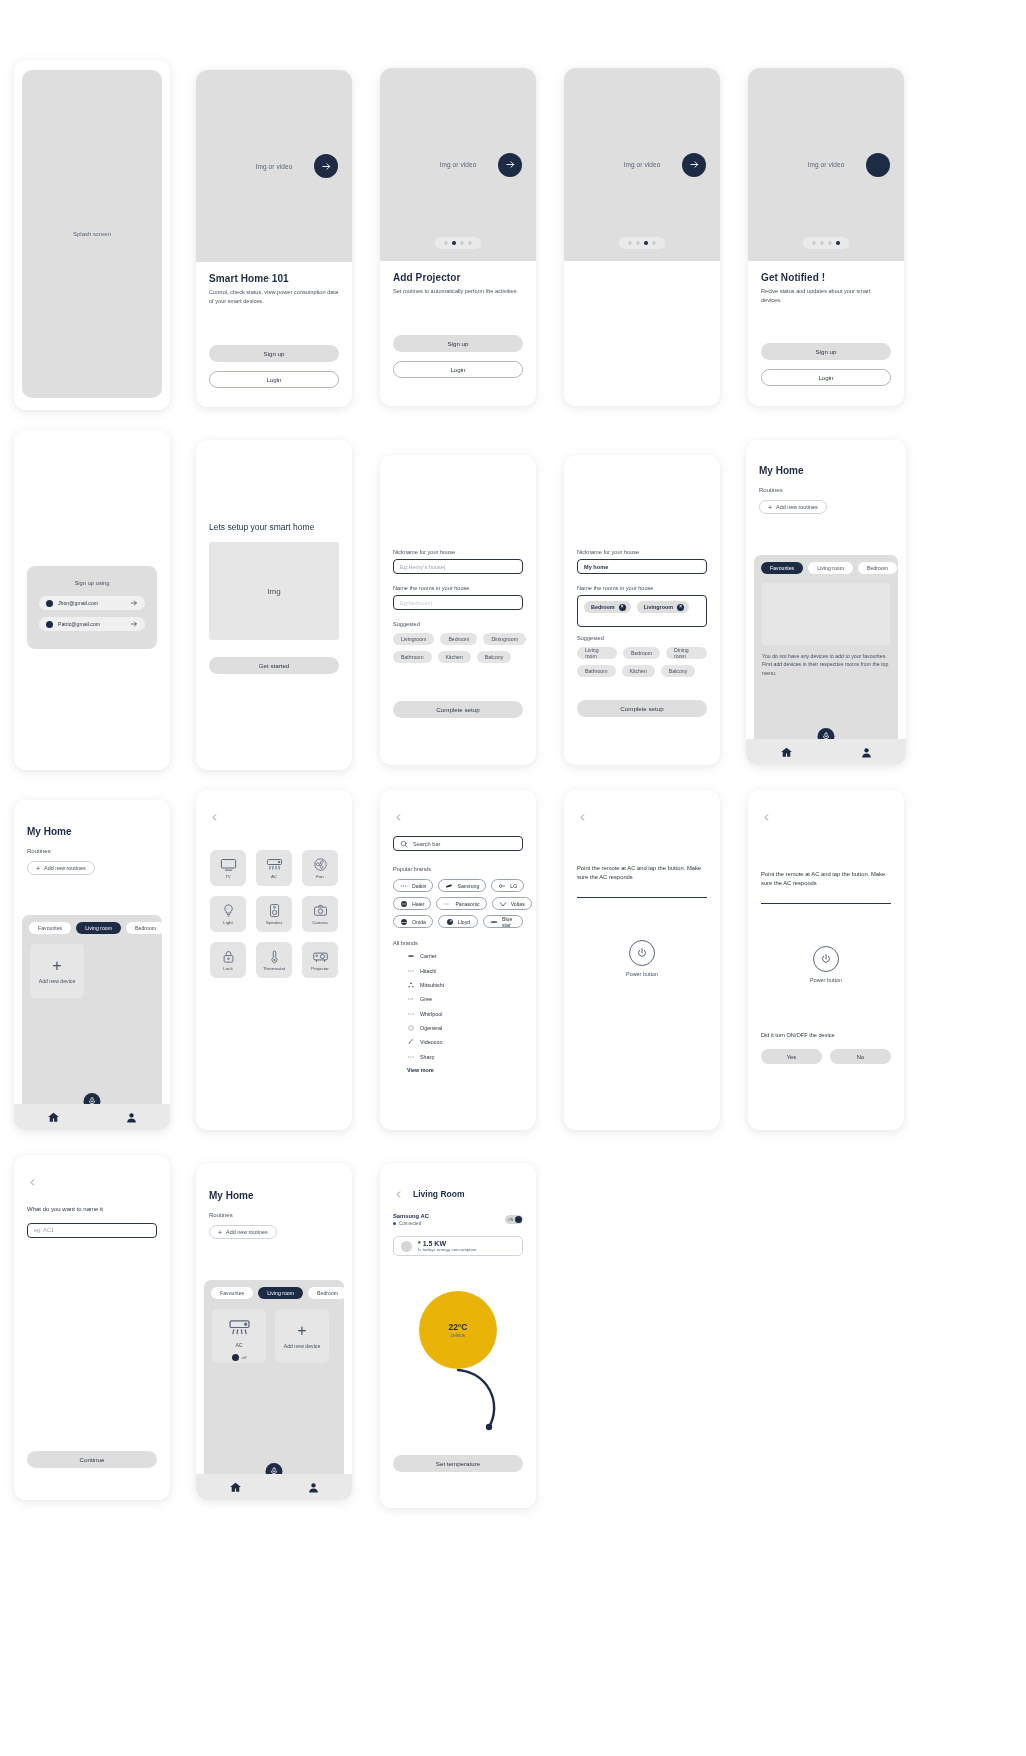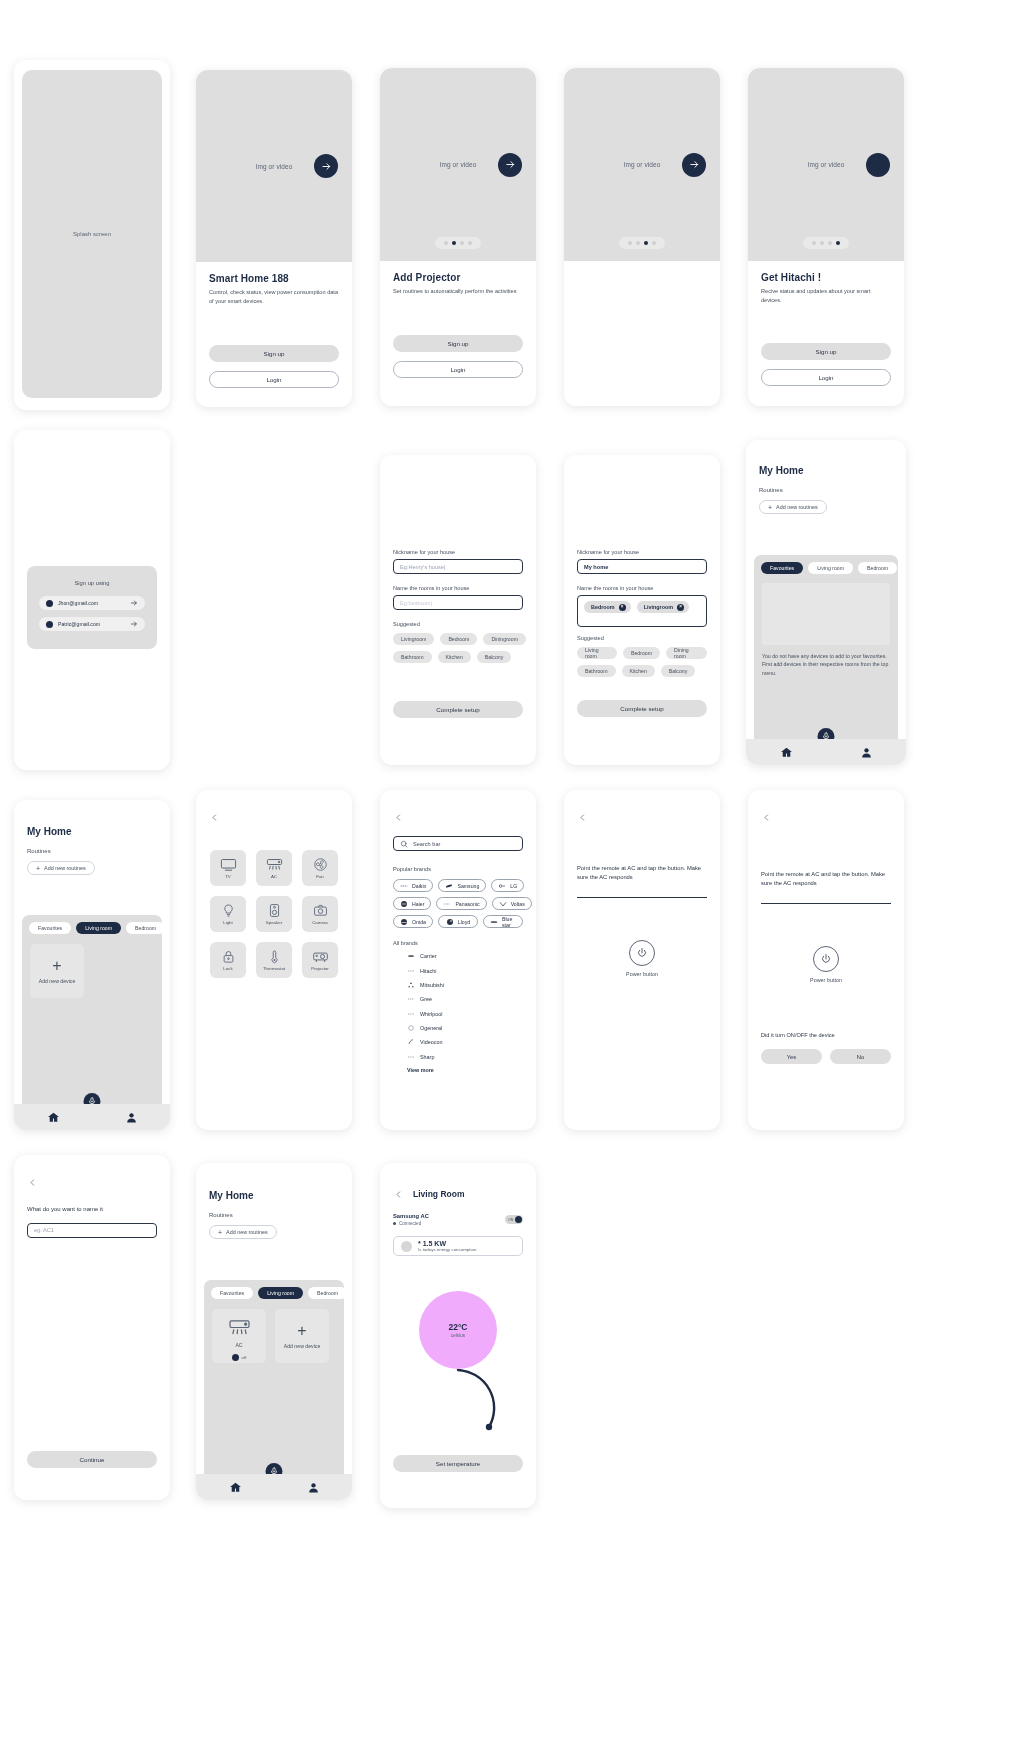--- a/index.html
+++ b/index.html
@@ -211,21 +211,21 @@
   .energy-card {
     border: 1px solid #cfd4dc; border-radius: 5px;
     height: 20px; display: flex; align-items: center; gap: 6px; padding: 0 7px;
   }
   .energy-dot { width: 11px; height: 11px; border-radius: 50%; background: #d6d6d6; }
   .energy-v { font-size: 7px; font-weight: bold; color: #1d2b45; }
   .energy-s { font-size: 4.4px; color: #5c6677; }
 
   .dial-wrap { position: relative; width: 78px; height: 78px; margin: 0 auto; }
   .dial {
-    width: 78px; height: 78px; border-radius: 50%; background: #f0abfc;
+    width: 78px; height: 78px; border-radius: 50%; background: #eab308;
     display: flex; flex-direction: column; align-items: center; justify-content: center;
   }
   .dial .t { font-size: 8.5px; font-weight: bold; color: #1d2b45; }
   .dial .u { font-size: 4.6px; color: #5c6677; margin-top: 1px; }
 
   .routine-dot { width: 3px; height: 3px; border-radius: 50%; background: #46505f; }
   .conn-row { display:flex; align-items:center; gap:3px; font-size:4.6px; color:#5c6677; }
 </style>
 </head>
 <body>
@@ -242,21 +242,21 @@
     <div class="hero" style="height:192px;">
       <span class="hero-label">Img or video</span>
       <div class="circle-btn">
         <svg viewBox="0 0 24 24" fill="none" stroke="#fff" stroke-width="2" stroke-linecap="round" stroke-linejoin="round">
             <line x1="4" y1="12" x2="19" y2="12"></line>
             <polyline points="13 6 19 12 13 18"></polyline>
           </svg>
       </div>
     </div>
     <div class="sheet">
-      <div class="title-h">Smart Home 188</div>
+      <div class="title-h">Smart Home 101</div>
       <div class="subtitle">Control, check status, view power consumption data of your smart devices.</div>
       <div class="btn-pill btn-solid" style="margin-top:40px;">Sign up</div>
       <div class="btn-pill btn-outline" style="margin-top:9px;">Login</div>
     </div>
   </div>
 
   <div class="phone" style="left:380px; top:68px; width:156px; height:338px;">
     <div class="hero" style="height:193px;">
       <span class="hero-label">Img or video</span>
       <div class="circle-btn">
@@ -303,21 +303,21 @@
       <span class="hero-label">Img or video</span>
       <div class="circle-btn"></div>
       <div class="dots">
         <span class="dot"></span>
         <span class="dot"></span>
         <span class="dot"></span>
         <span class="dot active"></span>
       </div>
     </div>
     <div class="sheet">
-      <div class="title-h">Get Hitachi !</div>
+      <div class="title-h">Get Notified !</div>
       <div class="subtitle">Recive status and updates about your smart devices.</div>
       <div class="btn-pill btn-solid" style="margin-top:39px;">Sign up</div>
       <div class="btn-pill btn-outline" style="margin-top:9px;">Login</div>
     </div>
   </div>
 
   <div class="phone" style="left:14px; top:430px; width:156px; height:340px;">
     <div style="position:absolute;left:13px;top:136px;right:13px;background:#dedede;border-radius:8px;padding:14px 12px 18px 12px;">
       <div style="text-align:center;font-size:5.8px;color:#46505f;margin-bottom:10px;">Sign up using</div>
       <div style="background:#f0f0f0;border-radius:9px;height:14px;display:flex;align-items:center;padding:0 7px;gap:5px;margin-bottom:7px;">
@@ -332,20 +332,29 @@
         <span style="width:7px;height:7px;border-radius:50%;background:#1d2b45;"></span>
         <span style="font-size:5.2px;color:#2b3445;flex:1;">Patric@gmail.com</span>
         <svg viewBox="0 0 24 24" style="width:8px;height:8px;" fill="none" stroke="#2b3445" stroke-width="2" stroke-linecap="round" stroke-linejoin="round">
             <line x1="4" y1="12" x2="19" y2="12"></line>
             <polyline points="13 6 19 12 13 18"></polyline>
           </svg>
       </div>
     </div>
   </div>
 
+  <div class="phone" style="left:196px; top:440px; width:156px; height:330px;">
+    <div style="padding:82px 13px 0 13px;">
+      <div style="font-size:8.5px;color:#1d2b45;margin-bottom:10px;">Lets setup your smart home</div>
+      <div style="background:#e6e6e6;height:98px;border-radius:3px;display:flex;align-items:center;justify-content:center;">
+        <span style="font-size:8px;color:#46505f;">Img</span>
+      </div>
+      <div class="btn-pill btn-solid" style="margin-top:17px;">Get started</div>
+    </div>
+  </div>
 
   <div class="phone" style="left:380px; top:455px; width:156px; height:310px;">
     <div style="padding:94px 13px 0 13px;">
       <div class="field-label">Nickname for your house</div>
       <div class="field-box">
         <span class="field-ghost">Eg:Henry's house|</span>
       </div>
       <div class="field-label" style="margin-top:11px;">Name the rooms in your house</div>
       <div class="field-box">
         <span class="field-placeholder">Eg:bedroom|</span>

